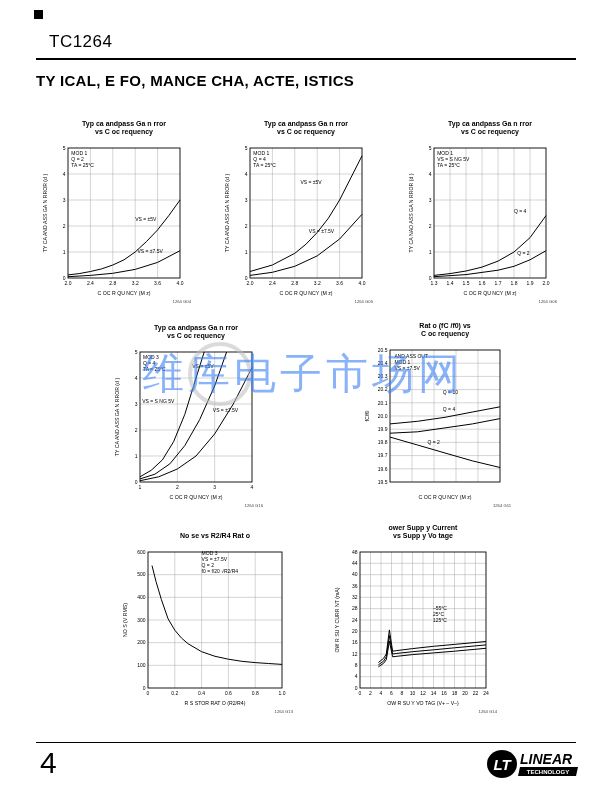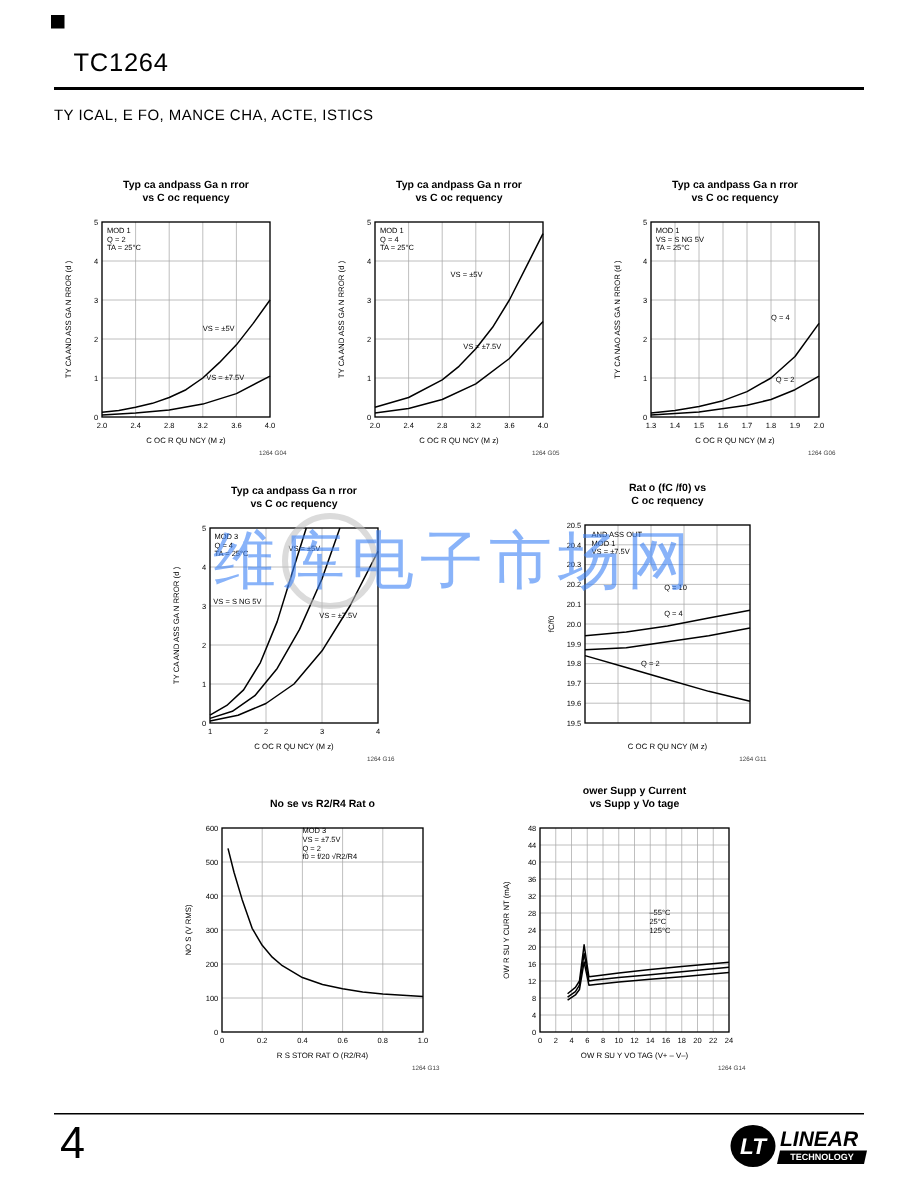--- a/index.html
+++ b/index.html
@@ -1,20 +1,20 @@
 <!DOCTYPE html>
 <html><head>
 <meta charset="utf-8">
 <style>
   html,body{margin:0;padding:0;background:#fff;}
   .page{position:relative;width:612px;height:792px;background:#fff;font-family:"Liberation Sans",sans-serif;color:#000;overflow:hidden;}
   .corner-square{position:absolute;left:34px;top:10px;width:9px;height:9px;background:#000;}
   .part-number{position:absolute;left:49px;top:32px;font-size:17px;letter-spacing:.5px;}
   .header-rule{position:absolute;left:36px;top:58px;width:540px;border-top:2px solid #000;}
-  .section-title{position:absolute;left:36px;top:72px;font-size:10px;font-weight:normal;letter-spacing:.3px;}
+  .section-title{position:absolute;left:36px;top:72px;font-size:15px;font-weight:bold;letter-spacing:.3px;}
   .chart{position:absolute;}
   svg text{font-family:"Liberation Sans",sans-serif;}
   .watermark{position:absolute;left:142px;top:346px;font-size:42px;color:#3b82f6;opacity:.6;letter-spacing:4px;white-space:nowrap;z-index:9;pointer-events:none;}
   .watermark-circle{position:absolute;left:188px;top:342px;width:56px;height:56px;border:4px solid #bdbdbd;border-radius:50%;opacity:.55;z-index:9;pointer-events:none;}
   .footer-rule{position:absolute;left:36px;top:742px;width:540px;border-top:1px solid #000;}
   .page-number{position:absolute;left:40px;top:746px;font-size:30px;}
   .footer-logo{position:absolute;left:486px;top:747px;text-decoration:underline;}
 </style>
 </head>
 <body>

